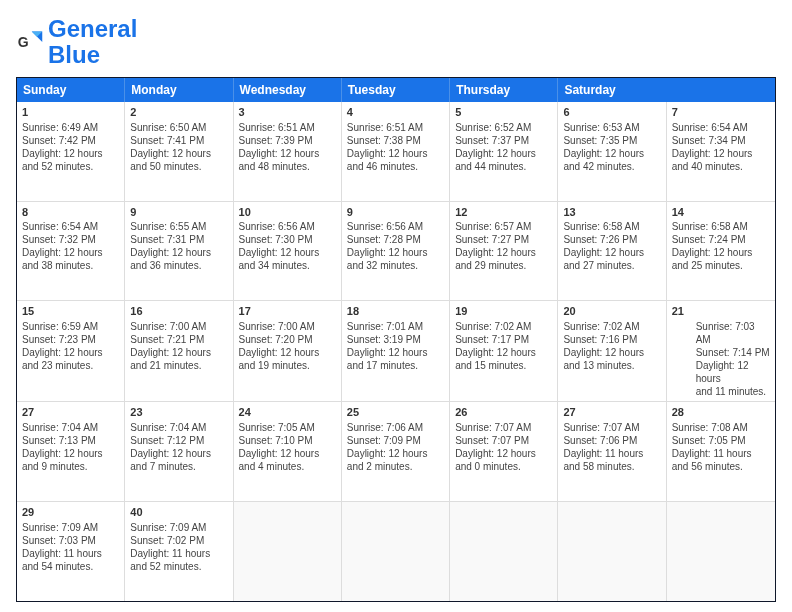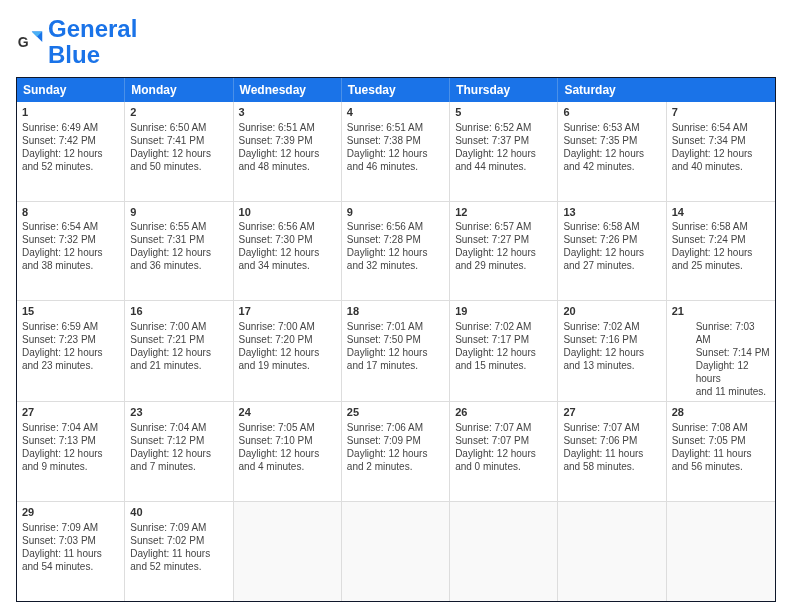--- a/index.html
+++ b/index.html
@@ -263,21 +263,21 @@
           <div class="cal-cell">
             <span class="day-num">17</span>
             <div class="cell-text" style="white-space: pre-line;">Sunrise: 7:00 AM
 Sunset: 7:20 PM
 Daylight: 12 hours
 and 19 minutes.</div>
           </div>
           <div class="cal-cell">
             <span class="day-num">18</span>
             <div class="cell-text" style="white-space: pre-line;">Sunrise: 7:01 AM
-Sunset: 7:50 PM
+Sunset: 3:19 PM
 Daylight: 12 hours
 and 17 minutes.</div>
           </div>
           <div class="cal-cell">
             <span class="day-num">19</span>
             <div class="cell-text" style="white-space: pre-line;">Sunrise: 7:02 AM
 Sunset: 7:17 PM
 Daylight: 12 hours
 and 15 minutes.</div>
           </div>

